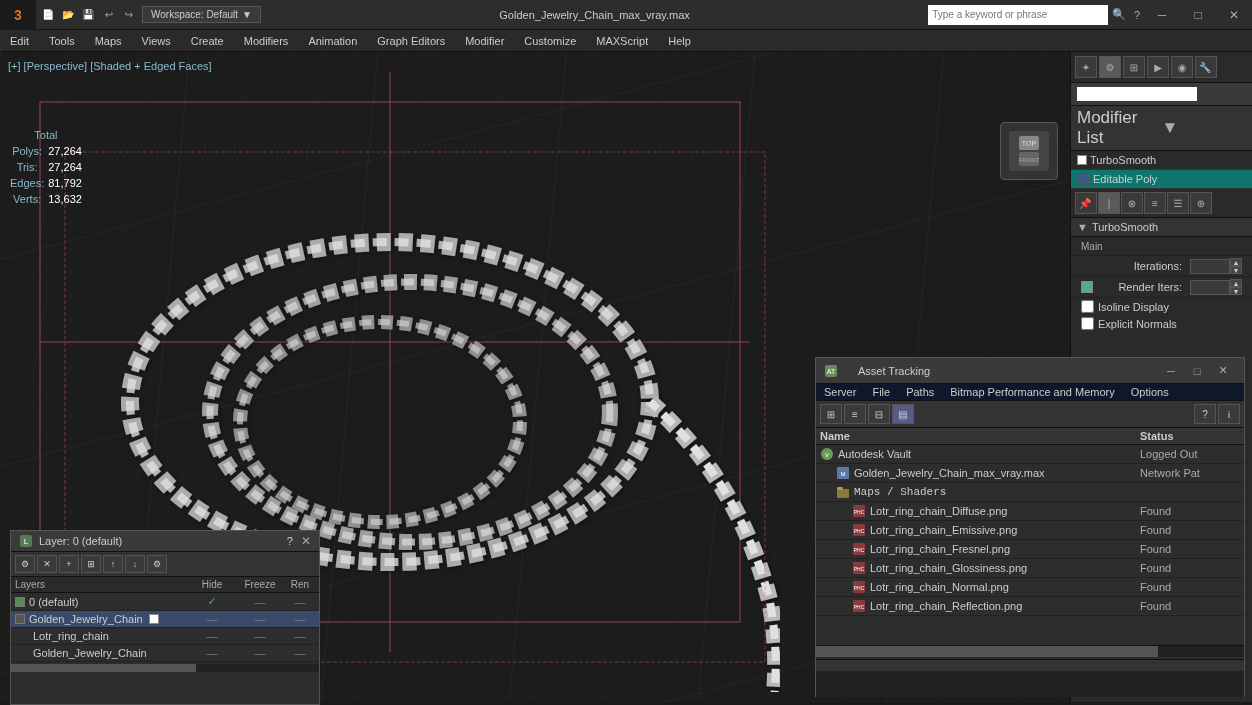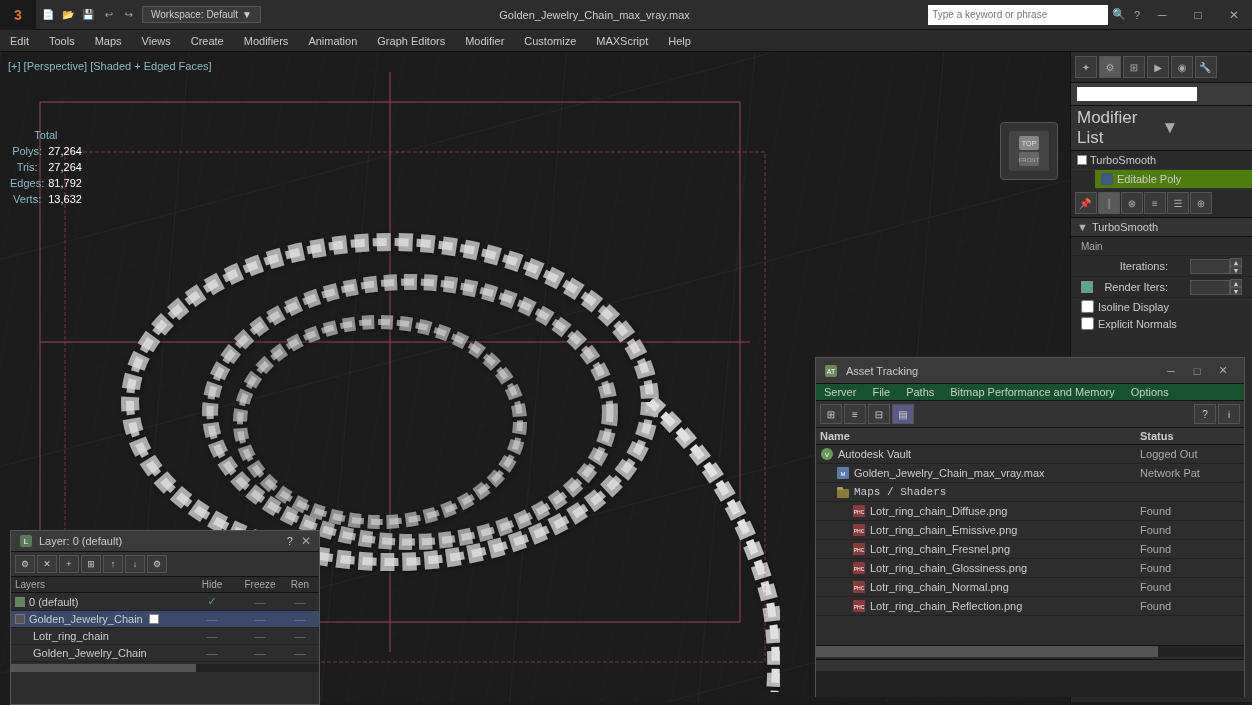--- a/index.html
+++ b/index.html
@@ -42,27 +42,27 @@
     
     #rightpanel { position: absolute; top: 52px; right: 0; width: 182px; height: 650px; background: #2a2a2a; border-left: 1px solid #111; overflow-y: auto; }
     #rightpanel .obj-name { padding: 4px 6px; background: #3a3a3a; border-bottom: 1px solid #111; }
     #rightpanel .obj-name input { width: 120px; background: #fff; color: #000; border: none; padding: 1px 3px; font-size: 11px; }
     #rightpanel .modifier-list-row { display: flex; align-items: center; padding: 2px 6px; background: #333; border-bottom: 1px solid #111; }
     #rightpanel .modifier-list-row span { flex: 1; color: #ccc; font-size: 17px; }
     #rightpanel .panel-icons { display: flex; padding: 4px 4px; gap: 2px; background: #2a2a2a; border-bottom: 1px solid #111; }
     #rightpanel .panel-icon { width: 22px; height: 22px; background: #3a3a3a; border: 1px solid #555; display: flex; align-items: center; justify-content: center; cursor: pointer; font-size: 10px; color: #aaa; }
     #rightpanel .panel-icon.active { background: #5a5a5a; }
     #rightpanel .modifier-item { display: flex; align-items: center; padding: 3px 6px; cursor: pointer; border-bottom: 1px solid #333; }
-    #rightpanel .modifier-item.selected { background: #4d7c0f; margin-left: 24px; }
+    #rightpanel .modifier-item.selected { background: #0f766e; }
     #rightpanel .modifier-item .mod-checkbox { width: 12px; height: 12px; background: #888; border: 1px solid #555; margin-right: 4px; display: inline-block; }
     #rightpanel .modifier-item .mod-checkbox.blue { background: #3a5a8a; }
     #rightpanel .section-header { background: #333; padding: 3px 6px; display: flex; align-items: center; cursor: pointer; border-bottom: 1px solid #111; }
     #rightpanel .section-header .toggle { margin-right: 4px; color: #aaa; }
     #rightpanel .prop-row { display: flex; align-items: center; padding: 2px 10px; border-bottom: 1px solid #222; }
-    #rightpanel .prop-label { flex: 1; color: #ccc; text-align: right; margin-right: 22px; font-size: 11px; }
+    #rightpanel .prop-label { flex: 1; color: #ccc; text-align: right; margin-right: 8px; font-size: 11px; }
     #rightpanel .prop-input { width: 40px; background: #3a3a3a; border: 1px solid #555; color: #fff; padding: 1px 2px; font-size: 10px; text-align: center; }
     #rightpanel .prop-spinner { display: flex; flex-direction: column; }
     #rightpanel .prop-spinner button { width: 12px; height: 8px; background: #444; border: 1px solid #555; color: #ccc; font-size: 7px; cursor: pointer; line-height: 1; }
     #rightpanel .checkbox-row { display: flex; align-items: center; padding: 2px 10px; }
     #rightpanel .checkbox-row input[type=checkbox] { margin-right: 4px; }
 
     
     #layerspanel { position: absolute; bottom: 0; left: 10px; width: 310px; height: 175px; background: #2d2d2d; border: 1px solid #555; z-index: 10; }
     #layerspanel .panel-title { background: #3a3a3a; padding: 3px 8px; display: flex; align-items: center; justify-content: space-between; border-bottom: 1px solid #111; cursor: move; }
     #layerspanel .panel-title .title-left { display: flex; align-items: center; gap: 6px; }
@@ -83,24 +83,24 @@
     #layerspanel .layer-indicator { width: 10px; height: 10px; background: #555; border: 1px solid #777; display: inline-block; }
     #layerspanel .layer-indicator.active { background: #5a8a5a; }
     #layerspanel .check-mark { color: #5a5; font-size: 11px; }
     #layerspanel .dash-mark { color: #777; font-size: 11px; }
     #layerspanel .scrollbar { height: 8px; background: #222; margin-top: 2px; }
     #layerspanel .scrollbar-thumb { width: 60%; height: 100%; background: #555; }
 
     
     #assetpanel { position: absolute; top: 357px; left: 815px; width: 430px; height: 340px; background: #2d2d2d; border: 1px solid #555; z-index: 10; }
     #assetpanel .panel-title { background: #3a3a3a; padding: 3px 8px; display: flex; align-items: center; justify-content: space-between; border-bottom: 1px solid #111; cursor: move; height: 26px; }
-    #assetpanel .panel-title .title-left { display: flex; align-items: center; gap: 8px; color: #ccc; font-size: 11px; }
+    #assetpanel .panel-title .title-left { display: flex; align-items: center; gap: 20px; color: #ccc; font-size: 11px; }
     #assetpanel .win-controls { display: flex; gap: 0; }
     #assetpanel .win-btn { width: 26px; height: 20px; display: flex; align-items: center; justify-content: center; cursor: pointer; color: #aaa; font-size: 11px; }
-    #assetpanel .menubar { display: flex; background: #14532d; border-bottom: 1px solid #111; }
+    #assetpanel .menubar { display: flex; background: #0f172a; border-bottom: 1px solid #111; }
     #assetpanel .menubar .item { padding: 2px 8px; cursor: pointer; color: #ccc; font-size: 11px; }
     #assetpanel .toolbar { display: flex; align-items: center; gap: 2px; padding: 3px 4px; background: #333; border-bottom: 1px solid #111; }
     #assetpanel .toolbar button { width: 22px; height: 20px; background: #3a3a3a; border: 1px solid #555; color: #ccc; cursor: pointer; font-size: 10px; display: flex; align-items: center; justify-content: center; }
     #assetpanel .toolbar button.active { background: #5a5a8a; }
     #assetpanel .table-header { display: flex; background: #333; border-bottom: 1px solid #111; padding: 2px 4px; }
     #assetpanel .table-header .col-name { flex: 1; font-size: 11px; color: #ccc; font-weight: bold; }
     #assetpanel .table-header .col-status { width: 100px; font-size: 11px; color: #ccc; font-weight: bold; }
     #assetpanel .table-body { overflow-y: auto; height: 200px; }
     #assetpanel .table-row { display: flex; align-items: center; padding: 2px 4px; border-bottom: 1px solid #222; }
     #assetpanel .table-row .col-name { flex: 1; display: flex; align-items: center; gap: 4px; font-size: 11px; }

